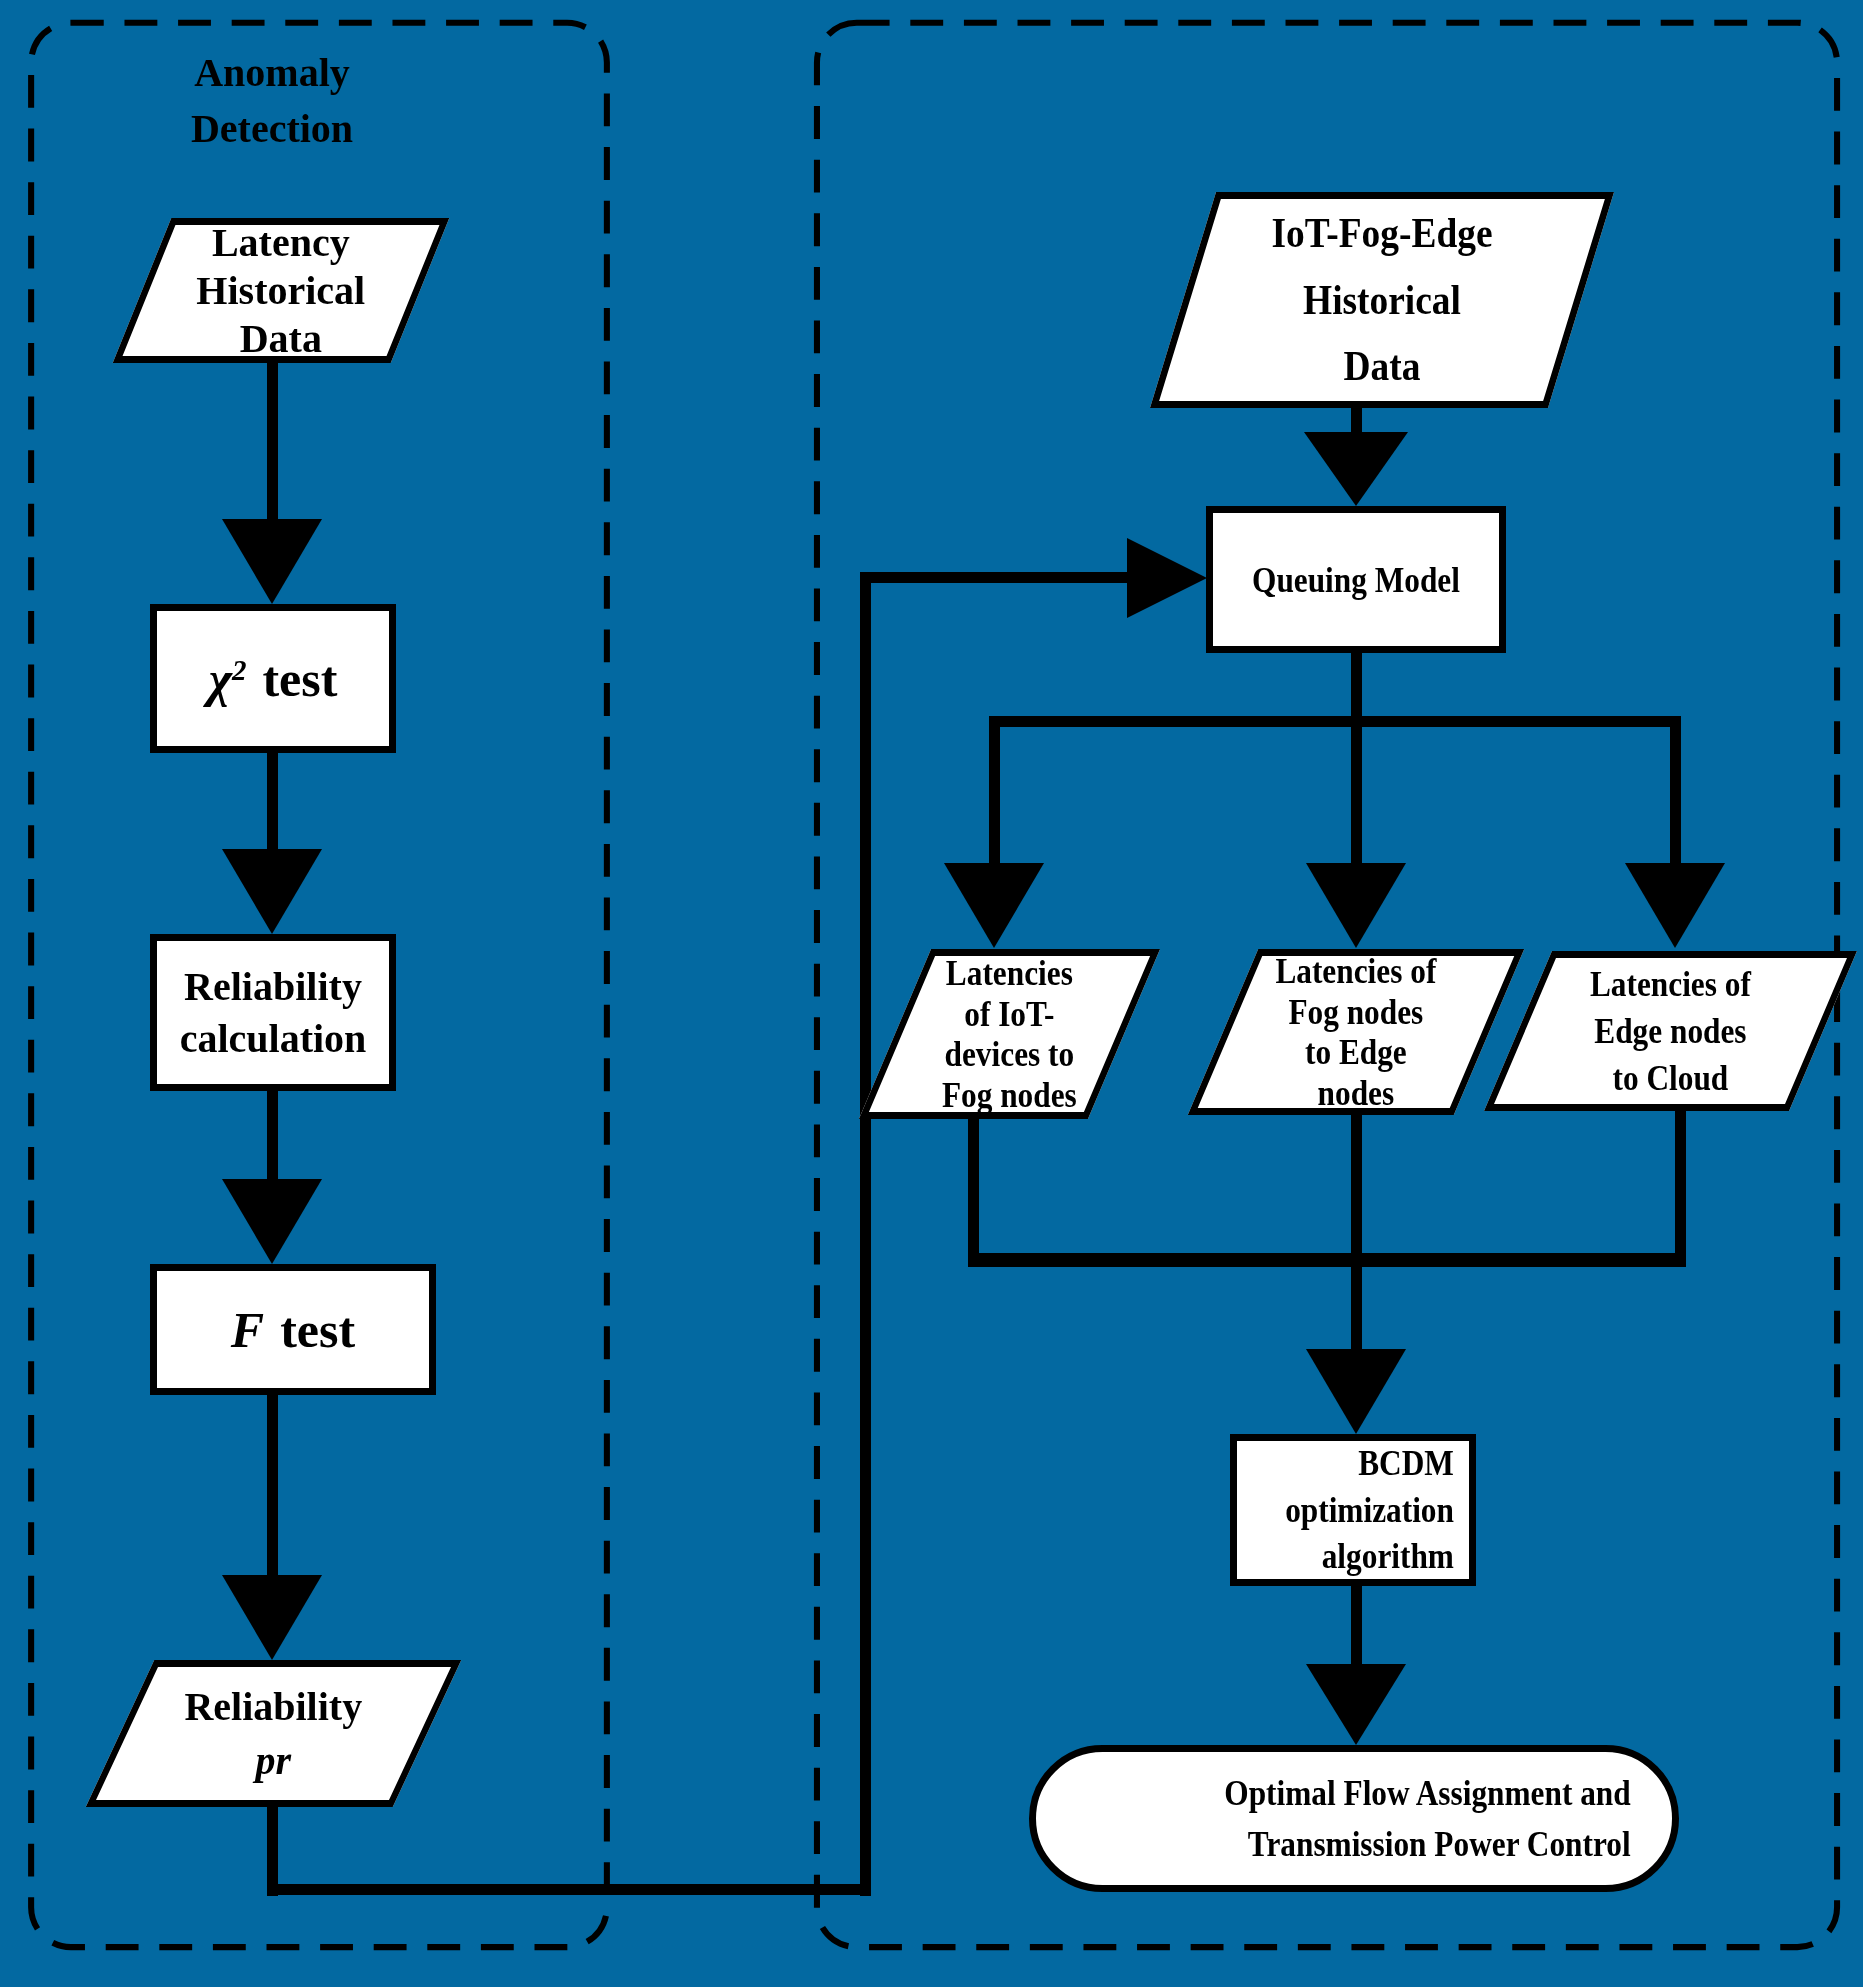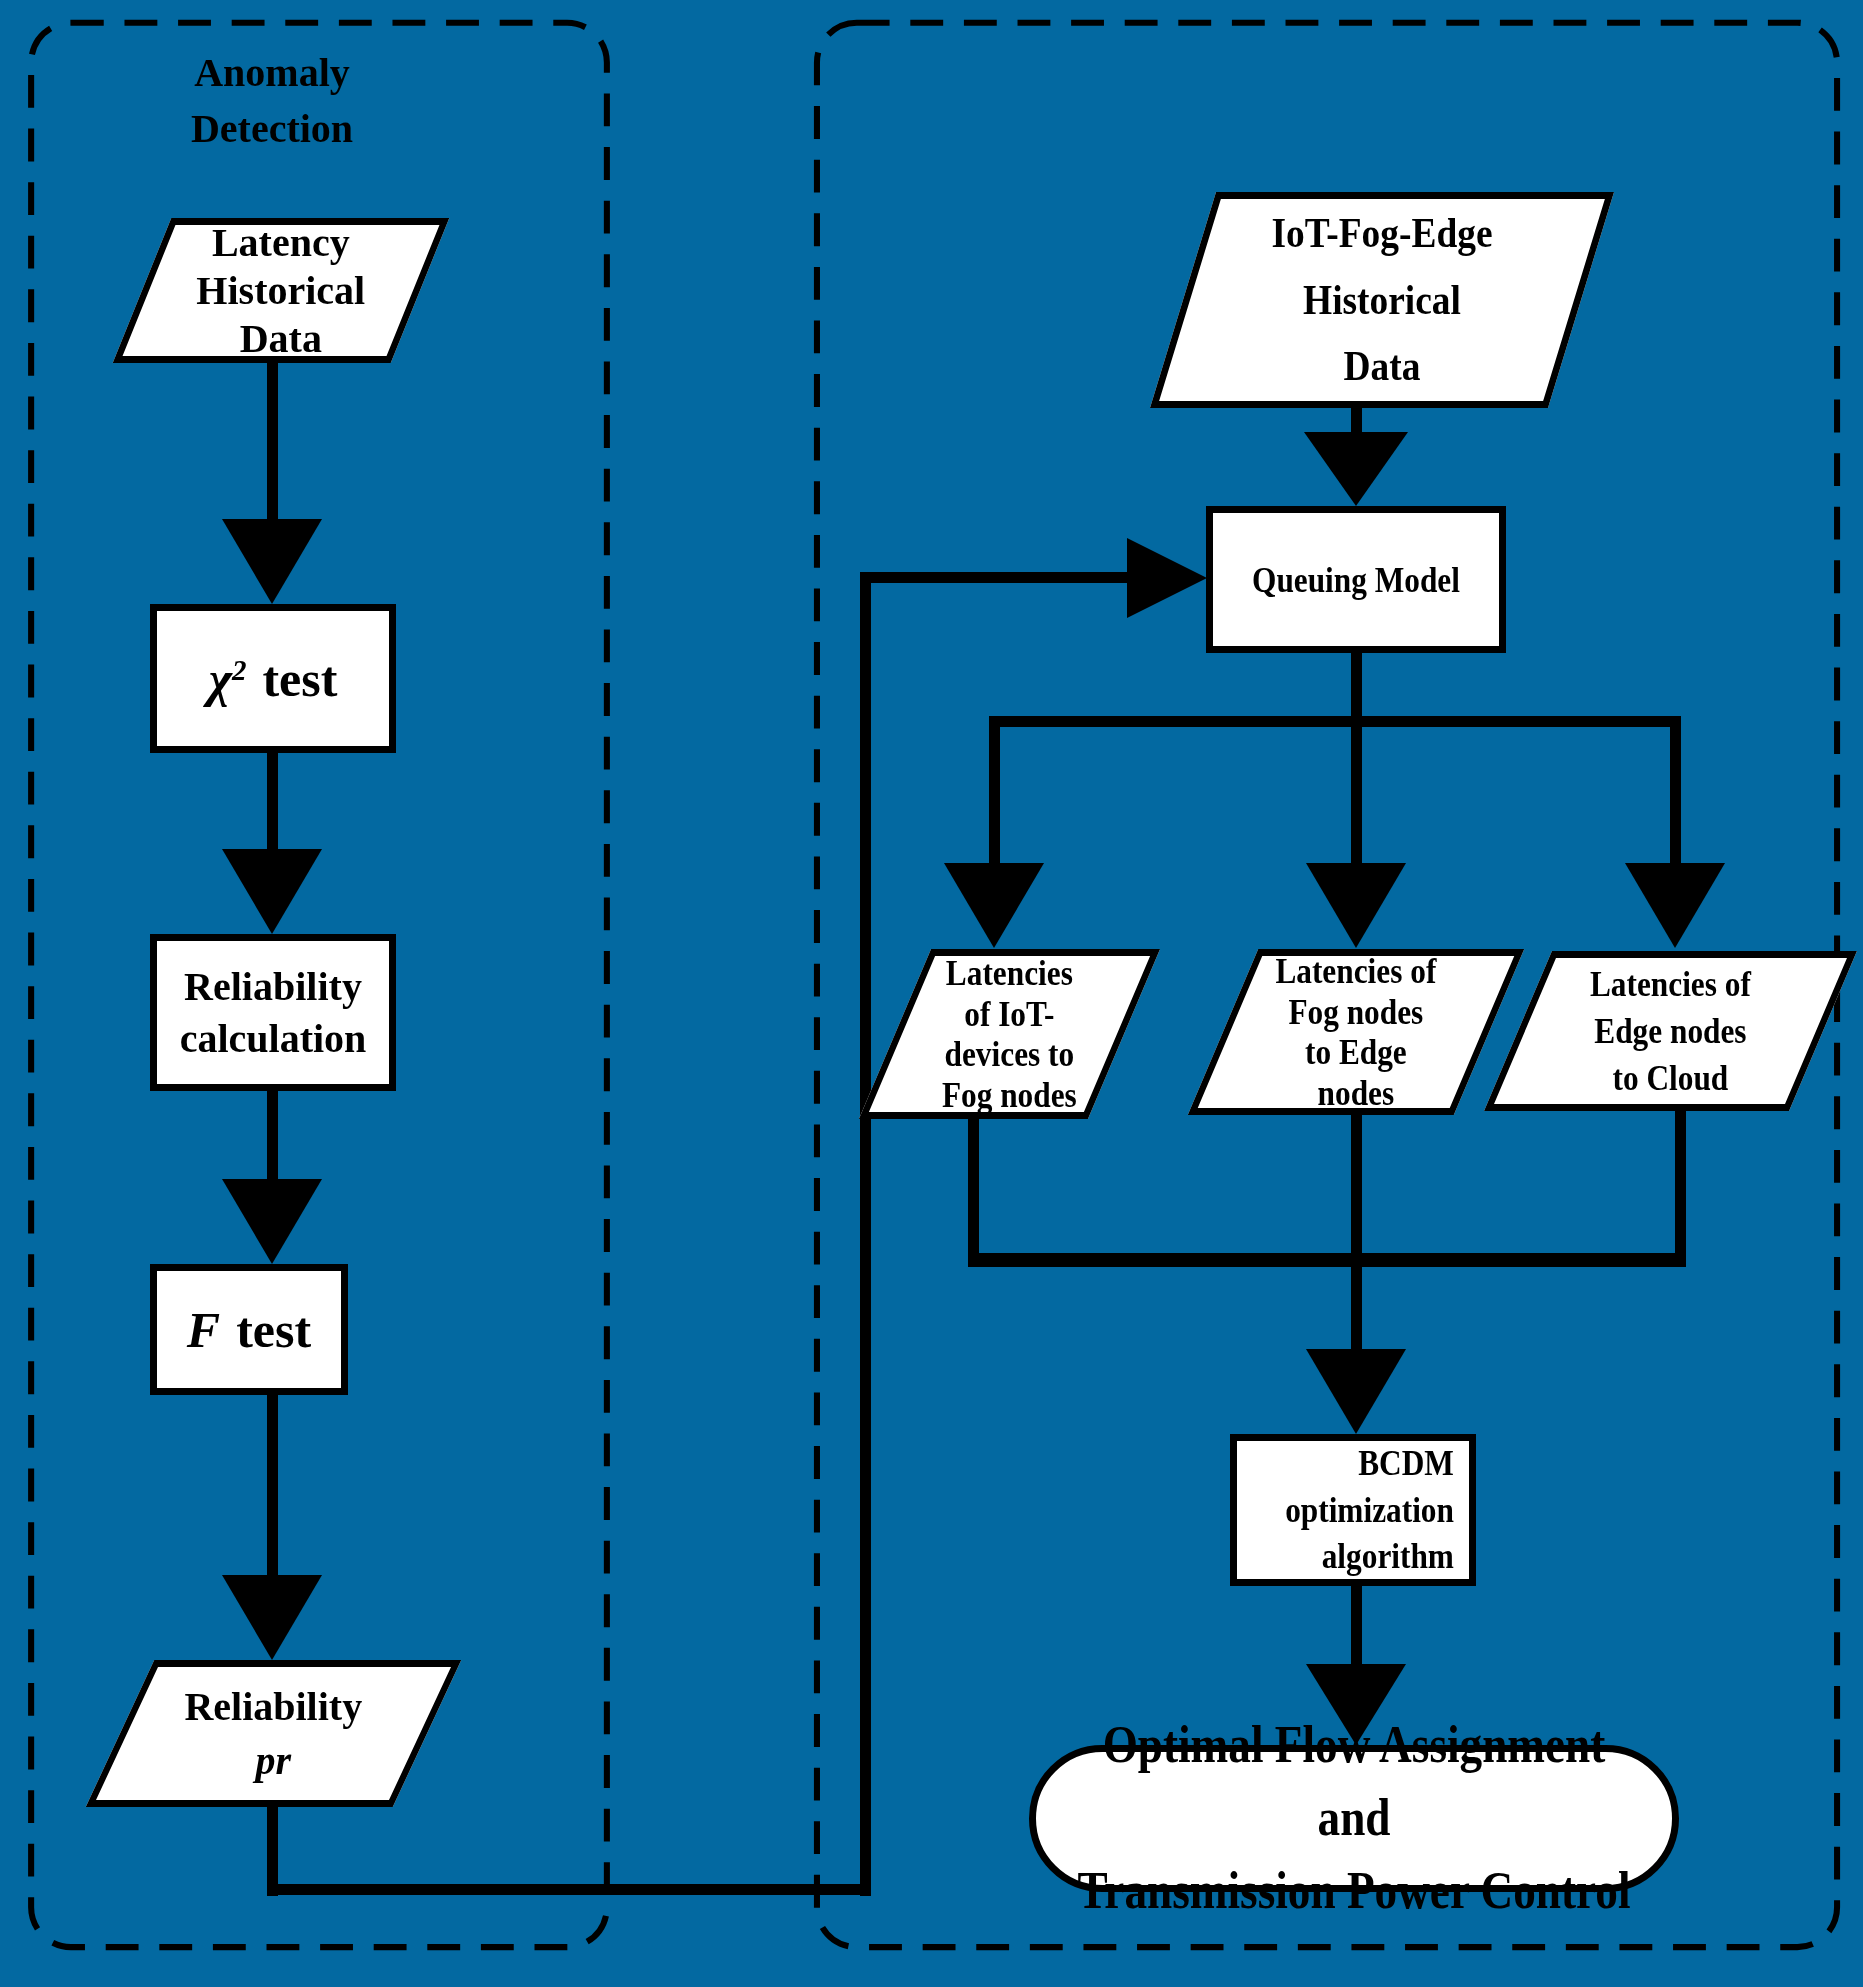--- a/index.html
+++ b/index.html
@@ -61,21 +61,21 @@
   <div class="node" style="left:150px;top:934px;width:246px;height:157px;">
     <div class="inner" style="font-size:40px;line-height:1.3;">
       <div>Reliability</div>
       <div>calculation</div>
     </div>
   </div>
 
   <div class="ln" style="left:267px;top:1088px;width:11.2px;height:97px;"></div>
   <div class="ah" style="left:222px;top:1179px;"></div>
 
-  <div class="node" style="left:150px;top:1264px;width:198px;height:131px;">
+  <div class="node" style="left:150px;top:1264px;width:286px;height:131px;">
     <div class="inner" style="font-size:50px;">
       <i>F</i><span class="gap">test</span>
     </div>
   </div>
 
   <div class="ln" style="left:267px;top:1394px;width:11.2px;height:186px;"></div>
   <div class="ah" style="left:222px;top:1575px;"></div>
 
   <div class="node sk25" style="left:120px;top:1660px;width:307px;height:147px;">
     <div class="inner un25" style="font-size:40px;line-height:1.35;">
@@ -168,21 +168,21 @@
         <div>optimization</div>
         <div>algorithm</div>
       </div>
     </div>
   </div>
 
   <div class="ln" style="left:1351px;top:1584px;width:11.2px;height:86px;"></div>
   <div class="ah" style="left:1306px;top:1664px;border-top-width:81px;"></div>
 
   <div class="node" style="left:1029px;top:1745px;width:650px;height:147px;border-radius:74px;">
-    <div class="inner" style="font-size:52px;line-height:1.4;">
+    <div class="inner" style="font-size:36px;line-height:1.4;text-align:right;">
       <div class="cn">
         <div>Optimal Flow Assignment and</div>
         <div>Transmission Power Control</div>
       </div>
     </div>
   </div>
 
 </div>
 
 

